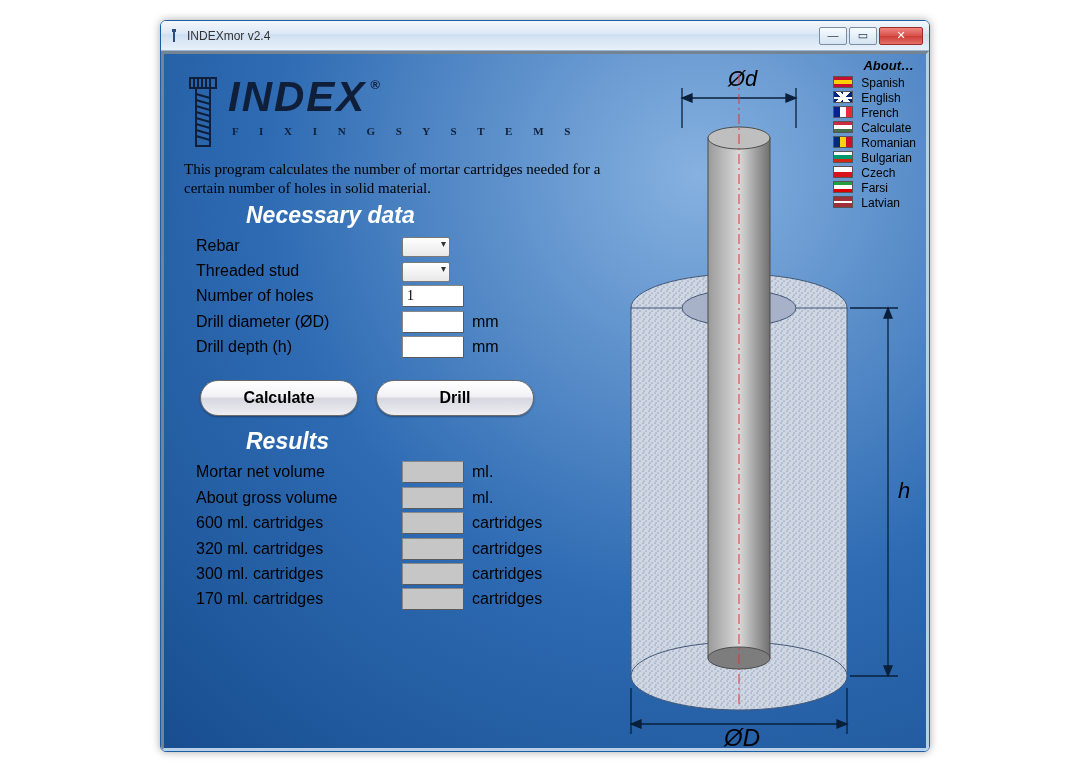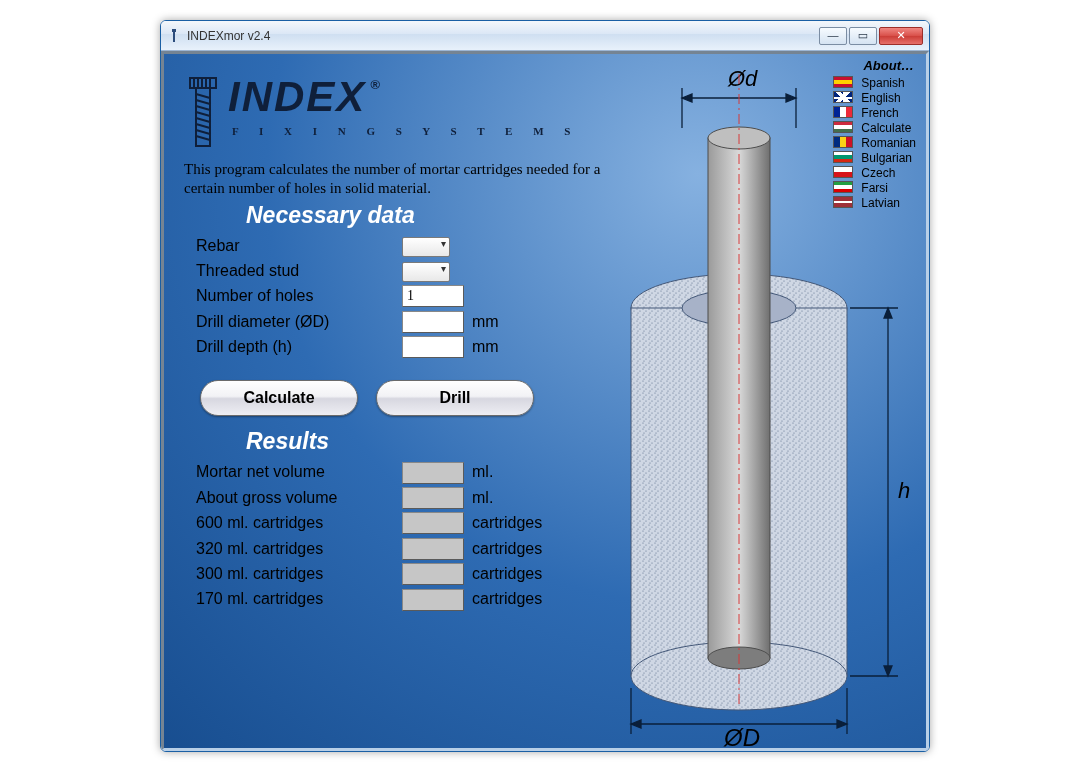--- a/index.html
+++ b/index.html
@@ -35,21 +35,21 @@
 .row .sel{appearance:none;-webkit-appearance:none;width:48px;height:20px;background:linear-gradient(#fff,#e8e8e8);border:1px solid #7a7a7a;border-radius:2px;padding:0 14px 0 4px;font:12px Tahoma}
 .sel-wrap{position:relative;display:inline-block}
 .sel-wrap::after{content:"▾";position:absolute;right:4px;top:2px;font-size:10px;color:#333;pointer-events:none}
 .row .unit{margin-left:8px}
 
 
 .btns{display:flex;gap:18px;margin:22px 0 14px 18px}
 .btn{width:158px;height:36px;border:1px solid #6b6b6b;border-radius:18px;background:linear-gradient(#ffffff 0%,#f2f2f5 45%,#d7d7e0 52%,#eeeef3 100%);font:700 16px Arial;color:#000;cursor:pointer;box-shadow:0 1px 2px rgba(0,0,0,.35)}
 
 
-.res-row{display:flex;align-items:center;margin:3px 0 3px 14px;font:16px/1.4 Arial;color:#000}
+.res-row{display:flex;align-items:flex-start;margin:3px 0 3px 14px;font:16px/1.4 Arial;color:#000}
 .res-row .lab{width:206px}
 .res-row .out{width:62px;height:22px;background:#c6c6c6;border:1px solid #5a5a5a;border-top-color:#888;border-left-color:#888}
 .res-row .unit{margin-left:8px}
 
 
 .about{position:absolute;top:4px;right:12px;font:italic 700 13px Arial;color:#000}
 .langs{position:absolute;top:22px;right:10px;display:flex;flex-direction:column;gap:1px}
 .lang{display:flex;align-items:flex-start;gap:8px;font:12px Tahoma;color:#000;cursor:pointer}
 .flag{width:20px;height:12px;border:1px solid #555;display:block}
 

